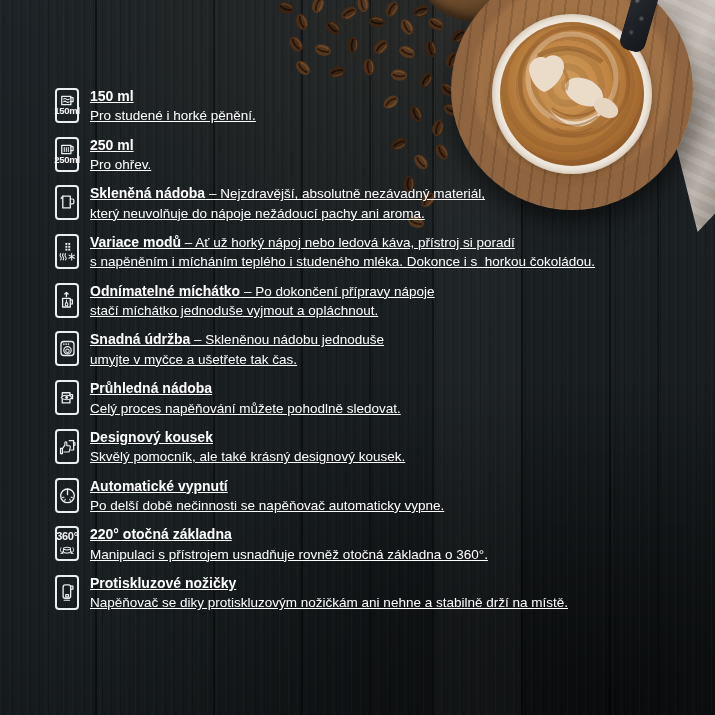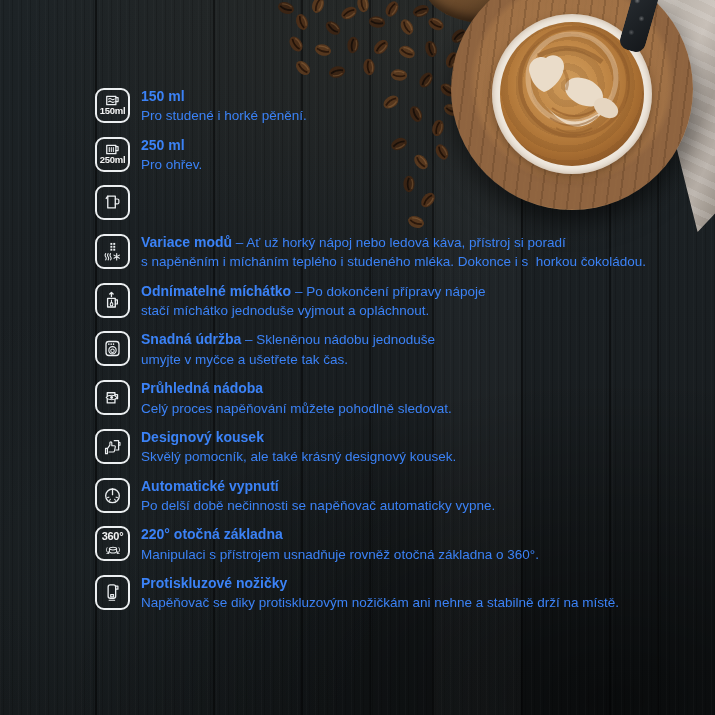--- a/index.html
+++ b/index.html
@@ -89,30 +89,30 @@
       radial-gradient(2px 2px at 6px 14px, rgba(255,255,255,.35), transparent 3px),
       radial-gradient(2px 2px at 15px 30px, rgba(255,255,255,.3), transparent 3px),
       radial-gradient(2px 2px at 9px 46px, rgba(255,255,255,.25), transparent 3px),
       linear-gradient(120deg,#272c31,#14171a);
     border-radius:10px;transform:rotate(16deg);
   }
   
   .features{position:absolute;left:55px;top:86px;z-index:10;}
   .feature-item{display:flex;align-items:flex-start;height:48.7px;}
   .icon-box{
-    box-sizing:border-box;flex:none;width:35px;height:35px;margin-top:2px;
-    border:2px solid #eceff1;border-radius:9px;color:#fff;
-    display:flex;flex-direction:column;align-items:center;justify-content:center;margin-left:40px;
+    box-sizing:border-box;flex:none;width:24px;height:35px;margin-top:2px;
+    border:2px solid #eceff1;border-radius:4px;color:#fff;
+    display:flex;flex-direction:column;align-items:center;justify-content:center;
   }
   .icon-label{font-weight:700;font-size:9.5px;line-height:1;letter-spacing:-.3px;color:#f4f4f4;}
   .icon-label.top{font-size:11px;margin-bottom:1px;}
   .icon-svg{display:flex;align-items:center;justify-content:center;}
   .feature-text{
-    margin-left:11px;margin-top:1px;color:#3b82f6;
-    font-size:13.5px;line-height:19.4px;white-space:pre-wrap;
+    margin-left:11px;margin-top:1px;color:#ffffff;
+    font-size:13.5px;line-height:19.4px;white-space:pre-wrap;text-decoration:underline;
   }
   .feature-text .t{font-weight:700;font-size:14px;}
 </style>
 </head>
 <body>
 
 <div class="wood-bg"></div>
 
 <div class="photo-layer">
   <svg class="beans-svg" width="715" height="715" viewBox="0 0 715 715">
@@ -357,20 +357,22 @@
 
       <span class="icon-svg">
           <svg width="21" height="21" viewBox="0 0 24 24">
      <path d="M6.6,4.8 h8.6 v13.4 h-8.6 z" stroke="#eceff1" fill="none" stroke-linecap="round" stroke-linejoin="round" stroke-width="1.5"></path>
      <path d="M6.6,4.8 l-1.8,2.6" stroke="#eceff1" fill="none" stroke-linecap="round" stroke-linejoin="round" stroke-width="1.5"></path>
      <path d="M15.2,8 h2.4 a1.7,1.7 0 0 1 1.7,1.7 v2.2 a1.7,1.7 0 0 1 -1.7,1.7 h-2.4" stroke="#eceff1" fill="none" stroke-linecap="round" stroke-linejoin="round" stroke-width="1.4"></path>
           </svg>
         </span>
 
     </div>
+    <div class="feature-text"><span class="t">Skleněná nádoba</span><span class="b"> – Nejzdravější, absolutně nezávadný materiál,
+který neuvolňuje do nápoje nežádoucí pachy ani aroma.</span></div>
   </div>
     <div class="feature-item">
     <div class="icon-box">
 
       <span class="icon-svg">
           <svg width="21" height="21" viewBox="0 0 24 24">
      <rect x="9.6" y="2.2" width="2.2" height="2.2" fill="#eceff1"></rect>
      <rect x="12.9" y="2.2" width="2.2" height="2.2" fill="#eceff1"></rect>
      <rect x="9.6" y="5.5" width="2.2" height="2.2" fill="#eceff1"></rect>
      <rect x="12.9" y="5.5" width="2.2" height="2.2" fill="#eceff1"></rect>

